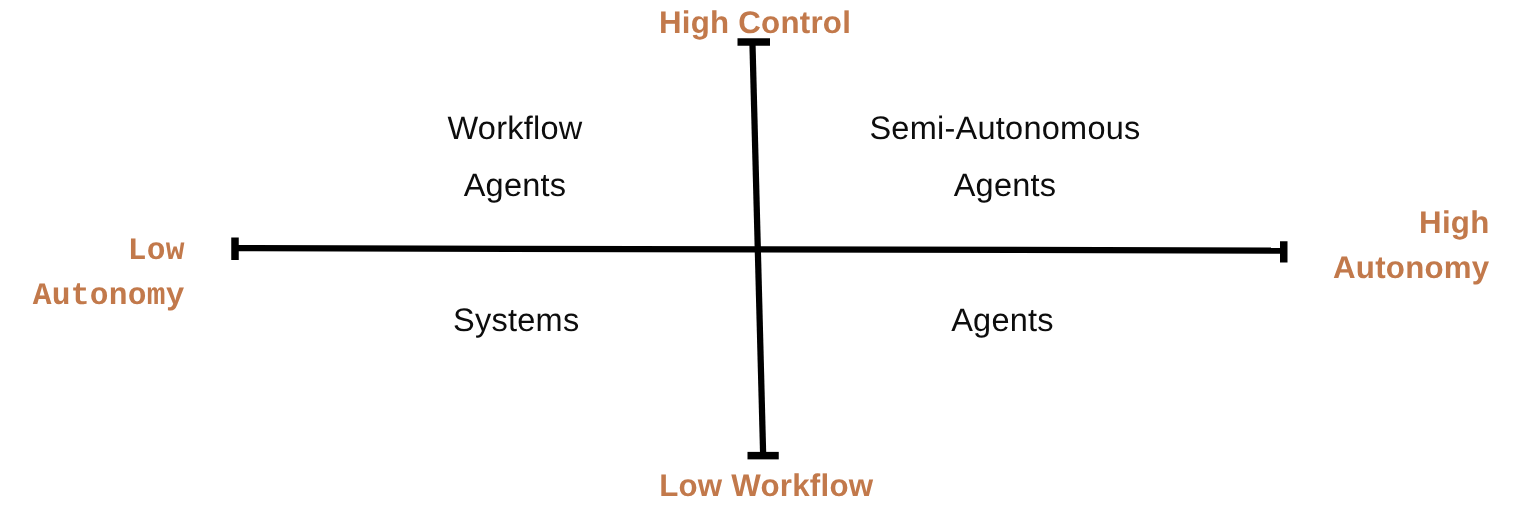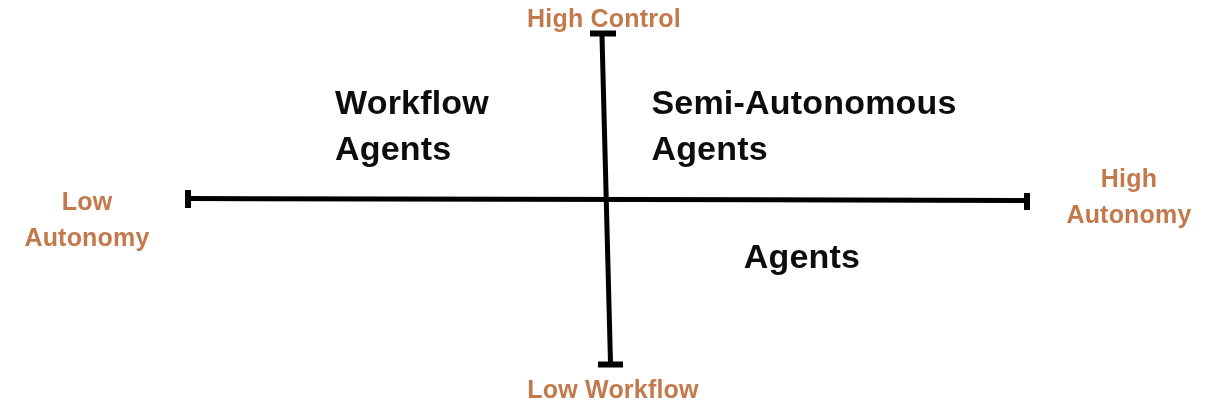--- a/index.html
+++ b/index.html
@@ -25,35 +25,36 @@
   }
   .axes line { stroke: var(--axis-line); }
   .axes .axis-stroke { stroke-width: 5; }
   .axes .tick-stroke  { stroke-width: 6; }
   .axis-label {
     position: absolute;
     color: var(--axis-label-text);
     font-size: 25px;
     font-weight: 700;
     line-height: 36px;
-    text-align: center;
+    text-align: right;
     transform: translateX(-50%);
     white-space: nowrap;
     letter-spacing: 0.2px;
   }
   .axis-label.top    { left: 604px;  top: 3px;   line-height: 30px; }
   .axis-label.bottom { left: 613px;  top: 374px; line-height: 30px; }
-  .axis-label.left   { left: 87px;   top: 183px; }
+  .axis-label.left   { left: 87px;   top: 183px; font-family: Liberation Mono, monospace; }
   .axis-label.right  { left: 1129px; top: 160px; }
   .quadrant-label {
     position: absolute;
     color: var(--quadrant-text);
-    font-size: 34px;
-    font-weight: 700;
+    font-size: 26px;
+    font-weight: 400;
     line-height: 46px;
+    text-align: center;
     transform: translateX(-50%);
     white-space: nowrap;
     letter-spacing: 0.2px;
   }
   .quadrant-label.tl { left: 412px; top: 79px; }
   .quadrant-label.tr { left: 804px; top: 79px; }
   .quadrant-label.bl { left: 413px; top: 233px; }
   .quadrant-label.br { left: 802px; top: 233px; }
 </style>
 </head>
@@ -88,19 +89,20 @@
     <div>Workflow</div>
     <div>Agents</div>
   </div>
 
   <div class="quadrant-label tr">
     <div>Semi-Autonomous</div>
     <div>Agents</div>
   </div>
 
   <div class="quadrant-label bl">
+    <div>Systems</div>
   </div>
 
   <div class="quadrant-label br">
     <div>Agents</div>
   </div>
 
 </div>
 
 </body></html>

